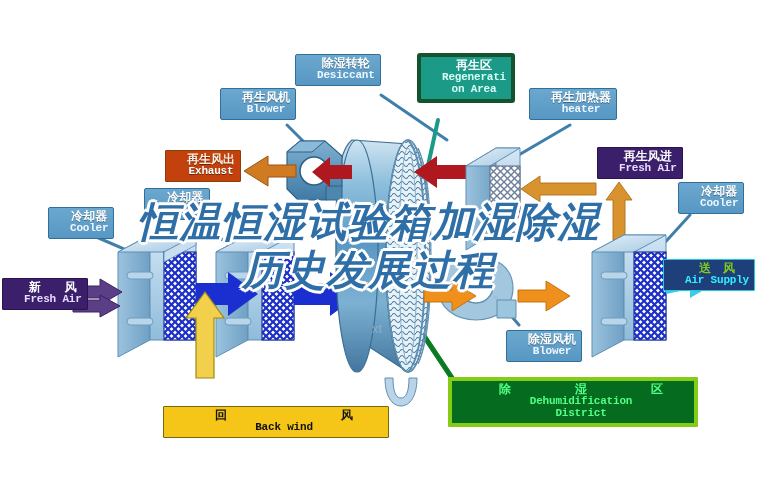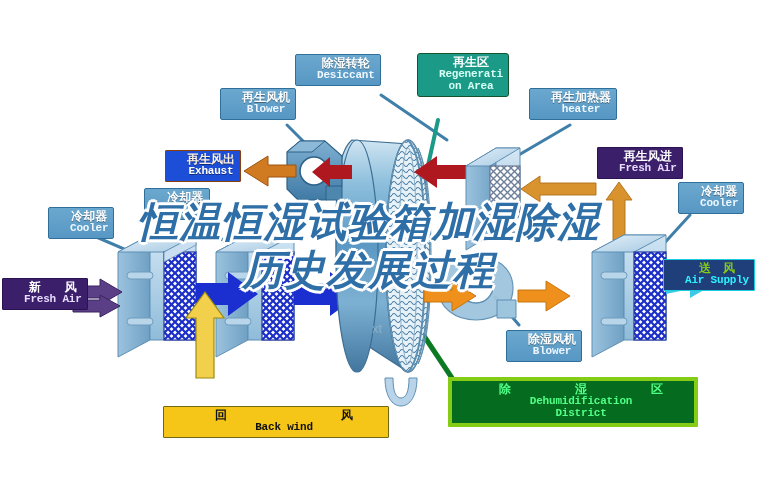--- a/index.html
+++ b/index.html
@@ -48,29 +48,29 @@
     background:linear-gradient(180deg,#6ba8cf 0%,#5797c3 100%);
     border:1px solid #2f6f99;
     color:#ffffff;
     border-radius:2px;
   }
   .lbl.blue .cn{color:#ffffff;text-shadow:0 1px 0 rgba(0,0,0,.35);}
   .lbl.blue .en{color:#eef7ff;}
   
   .lbl.teal{
     background:#1b9a87;
-    border:1px solid #14532d;
+    border:4px solid #14532d;
     color:#ffffff;
     border-radius:3px;
   }
   .lbl.teal .cn{color:#ffffff;}
   .lbl.teal .en{color:#d6fff5;}
   
   .lbl.orange{
-    background:#1d4ed8;
+    background:#c2410c;
     border:1px solid #8a3f08;
     color:#ffffff;
     border-radius:1px;
   }
   .lbl.orange .cn{color:#fdf0e2;text-shadow:0 1px 0 rgba(0,0,0,.45);}
   .lbl.orange .en{color:#ffffff;text-shadow:0 1px 0 rgba(0,0,0,.45);}
   
   .lbl.purple{
     background:#3b1f6b;
     border:1px solid #2a1350;

